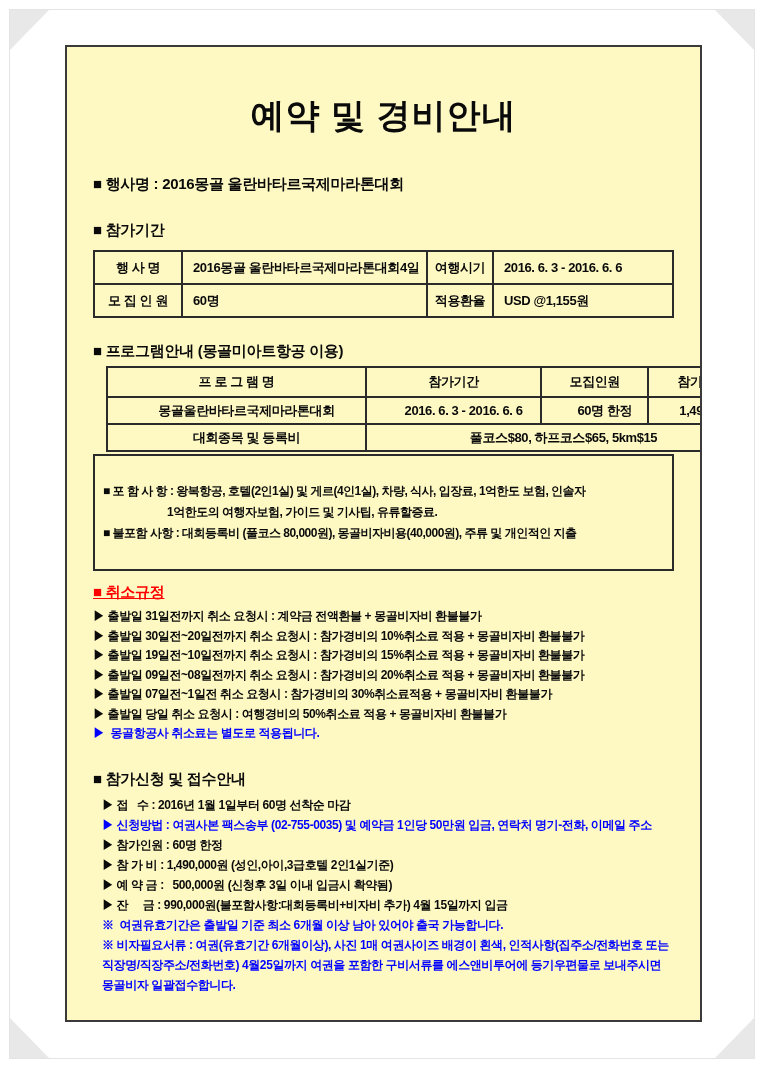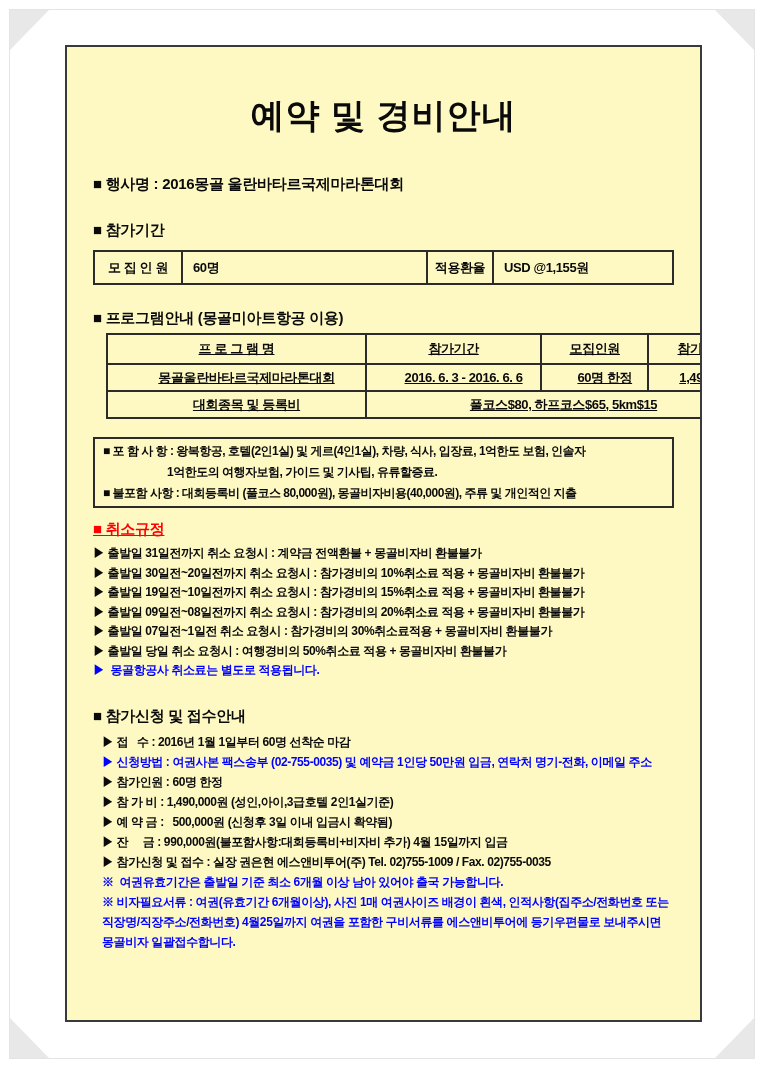--- a/index.html
+++ b/index.html
@@ -33,29 +33,29 @@
 
   table { border-collapse: collapse; font-size: 13px; letter-spacing: -0.4px; }
   td, th { border: 2px solid #2b2b2b; white-space: pre; }
   table.t1 { width: 100%; margin-top: 11px; }
   table.t1 td { height: 33px; }
   table.t1 td.lbl { text-align: center; width: 88px; }
   table.t1 td.lbl3 { text-align: center; width: 66px; }
   table.t1 td.val { text-align: left; padding-left: 10px; }
   table.t1 td.val1 { width: 245px; }
 
-  table.t2 { width: 652px; margin: 6px 0 0 13px; text-decoration: underline; }
+  table.t2 { width: 652px; margin: 6px 0 0 13px; }
   table.t2 th { height: 30px; font-size: 13px; text-align: center; }
   table.t2 td { height: 27px; text-align: center; padding-left: 20px; }
   table.t2 .c1 { width: 222px; } table.t2 .c2 { width: 150px; }
   table.t2 .c3 { width: 92px; }  table.t2 .c4 { width: 93px; }
   table.t2 td.left { text-align: center; padding-left: 4px; }
 
   .inc-box {
-    margin-top: 18px; border: 2px solid #2b2b2b; padding: 2px 8px;
+    margin-top: 2px; border: 2px solid #2b2b2b; padding: 25px 8px;
     font-size: 12px; line-height: 21px; letter-spacing: -0.5px;
   }
   .inc-box div { white-space: pre; }
   .inc-box .indent { padding-left: 64px; }
 
   .rules { margin-top: 6px; }
   .bullet-line {
     font-size: 12px; line-height: 19.5px; letter-spacing: -0.4px; white-space: pre;
     color: var(--ink, #0a0a0a);
   }
@@ -76,20 +76,26 @@
 <div class="doc">
 
   <h1 class="title">예약 및 경비안내</h1>
 
   <div class="heading event">■ 행사명 : 2016몽골 울란바타르국제마라톤대회</div>
 
   <div class="heading period">■ 참가기간</div>
 
   <table class="t1">
     <tbody>
+        <tr>
+      <td class="lbl">행 사 명</td>
+      <td class="val val1">2016몽골 울란바타르국제마라톤대회4일</td>
+      <td class="lbl3">여행시기</td>
+      <td class="val">2016. 6. 3 - 2016. 6. 6</td>
+    </tr>
     <tr>
       <td class="lbl">모 집 인 원</td>
       <td class="val val1">60명</td>
       <td class="lbl3">적용환율</td>
       <td class="val">USD @1,155원</td>
     </tr>
   </tbody>
     </table>
 
   <div class="heading program">■ 프로그램안내 (몽골미아트항공 이용)</div>
@@ -135,18 +141,17 @@
 
   <div class="heading apply">■ 참가신청 및 접수안내</div>
 
   <div class="app-items">
     <div class="bullet-line" data-color="black">▶ 접   수 : 2016년 1월 1일부터 60명 선착순 마감</div>
     <div class="bullet-line" data-color="blue">▶ 신청방법 : 여권사본 팩스송부 (02-755-0035) 및 예약금 1인당 50만원 입금, 연락처 명기-전화, 이메일 주소</div>
     <div class="bullet-line" data-color="black">▶ 참가인원 : 60명 한정</div>
     <div class="bullet-line" data-color="black">▶ 참 가 비 : 1,490,000원 (성인,아이,3급호텔 2인1실기준)</div>
     <div class="bullet-line" data-color="black">▶ 예 약 금 :   500,000원 (신청후 3일 이내 입금시 확약됨)</div>
     <div class="bullet-line" data-color="black">▶ 잔     금 : 990,000원(불포함사항:대회등록비+비자비 추가) 4월 15일까지 입금</div>
-    <div class="bullet-line" data-color="black">▶ 참가신청 및 접수 : 실장 권은현 에스앤비투어(주) Tel. 02)755-1009 / Fax. 02)755-0035</div>
     <div class="bullet-line" data-color="blue">※  여권유효기간은 출발일 기준 최소 6개월 이상 남아 있어야 출국 가능합니다.</div>
     <div class="bullet-line wrap" data-color="blue">※ 비자필요서류 : 여권(유효기간 6개월이상), 사진 1매 여권사이즈 배경이 흰색, 인적사항(집주소/전화번호 또는 직장명/직장주소/전화번호) 4월25일까지 여권을 포함한 구비서류를 에스앤비투어에 등기우편물로 보내주시면 몽골비자 일괄접수합니다.</div>
   </div>
 
 </div>
 
 </body></html>

